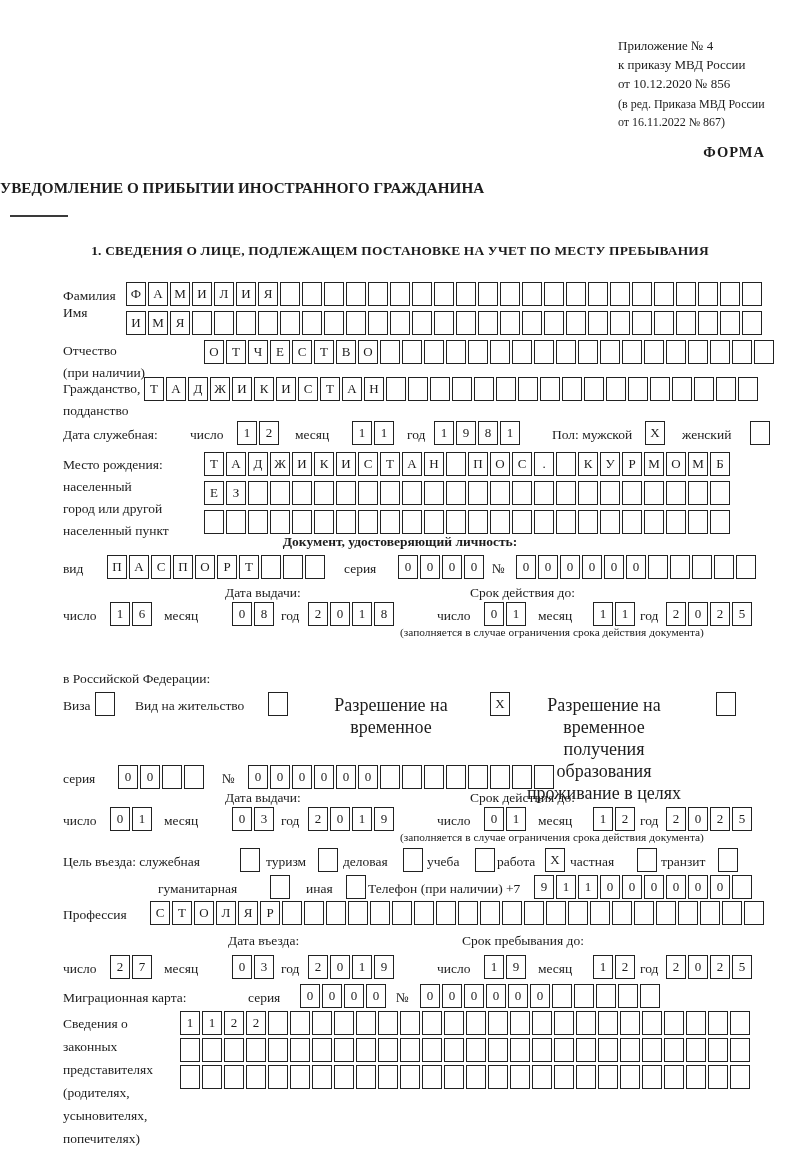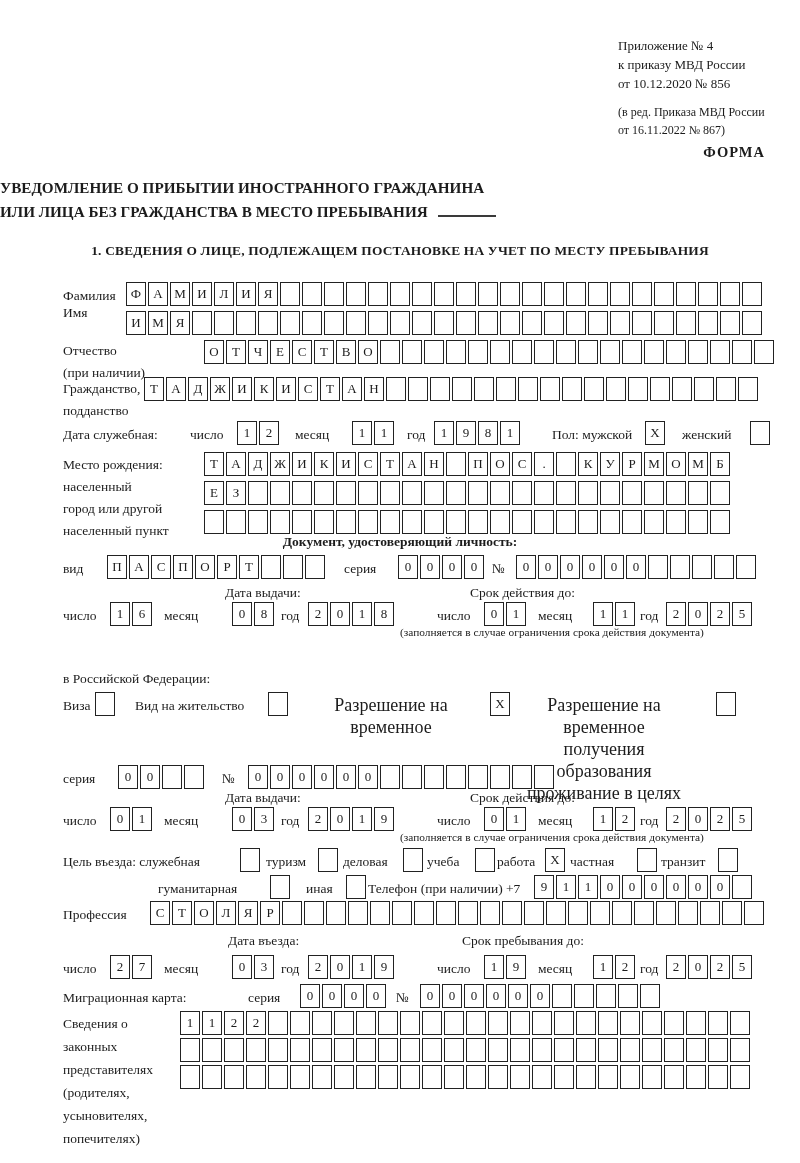--- a/index.html
+++ b/index.html
@@ -1,21 +1,21 @@
 <!DOCTYPE html>
 <html><head>
 <meta charset="utf-8">
 <style>
   html,body{margin:0;padding:0;background:#ffffff;}
   .page{position:relative;width:800px;height:1163px;background:#ffffff;
         font-family:"Liberation Serif",serif;color:#1c1c1c;overflow:hidden;}
   .lab{position:absolute;font-size:13.5px;white-space:nowrap;line-height:17px;}
   .annex{position:absolute;left:618px;top:36px;font-size:13px;line-height:19px;}
   .annex .small{font-size:12px;line-height:18px;}
-  .annex .gap{margin-top:10px;}
+  .annex .gap{margin-top:2px;}
   .forma{position:absolute;top:144px;right:35px;font-weight:bold;font-size:14.5px;letter-spacing:1px;}
   .title{position:absolute;top:176px;left:0;width:100%;text-align:left;
          font-weight:bold;font-size:15.2px;line-height:24px;}
   .blank{display:inline-block;width:58px;height:14px;border-bottom:2px solid #3a3a3a;margin-left:10px;}
   .section{position:absolute;top:243px;left:0;width:100%;text-align:center;
            font-weight:bold;font-size:13.4px;letter-spacing:0.2px;}
   .dochead{position:absolute;top:534px;left:0;width:100%;text-align:center;
            font-weight:bold;font-size:13.5px;}
   .cells{position:absolute;display:flex;}
   .cell{flex:none;width:20px;height:24px;border:1.5px solid #222222;margin-right:2px;
@@ -34,21 +34,21 @@
     <div>Приложение № 4</div>
     <div>к приказу МВД России</div>
     <div>от 10.12.2020 № 856</div>
     <div class="small gap">(в ред. Приказа МВД России</div>
     <div class="small">от 16.11.2022 № 867)</div>
   </div>
   <div class="forma">ФОРМА</div>
 
   <div class="title">
     <div>УВЕДОМЛЕНИЕ О ПРИБЫТИИ ИНОСТРАННОГО ГРАЖДАНИНА</div>
-    <div><span>ИЛИ ЛИЦА БЕЗ ГРАЖДАНСТВА В МЕСТО ПРЕБЫВАНИЯ</span><span class="blank"></span></div>
+    <div><span class="blank"></span></div>
   </div>
 
   <div class="section">1. СВЕДЕНИЯ О ЛИЦЕ, ПОДЛЕЖАЩЕМ ПОСТАНОВКЕ НА УЧЕТ ПО МЕСТУ ПРЕБЫВАНИЯ</div>
 
   <div class="lab" style="left:63px;top:287px">Фамилия</div>
   <div class="cells" style="left:126px;top:282px">
       <span class="cell">Ф</span>
       <span class="cell">А</span>
       <span class="cell">М</span>
       <span class="cell">И</span>

